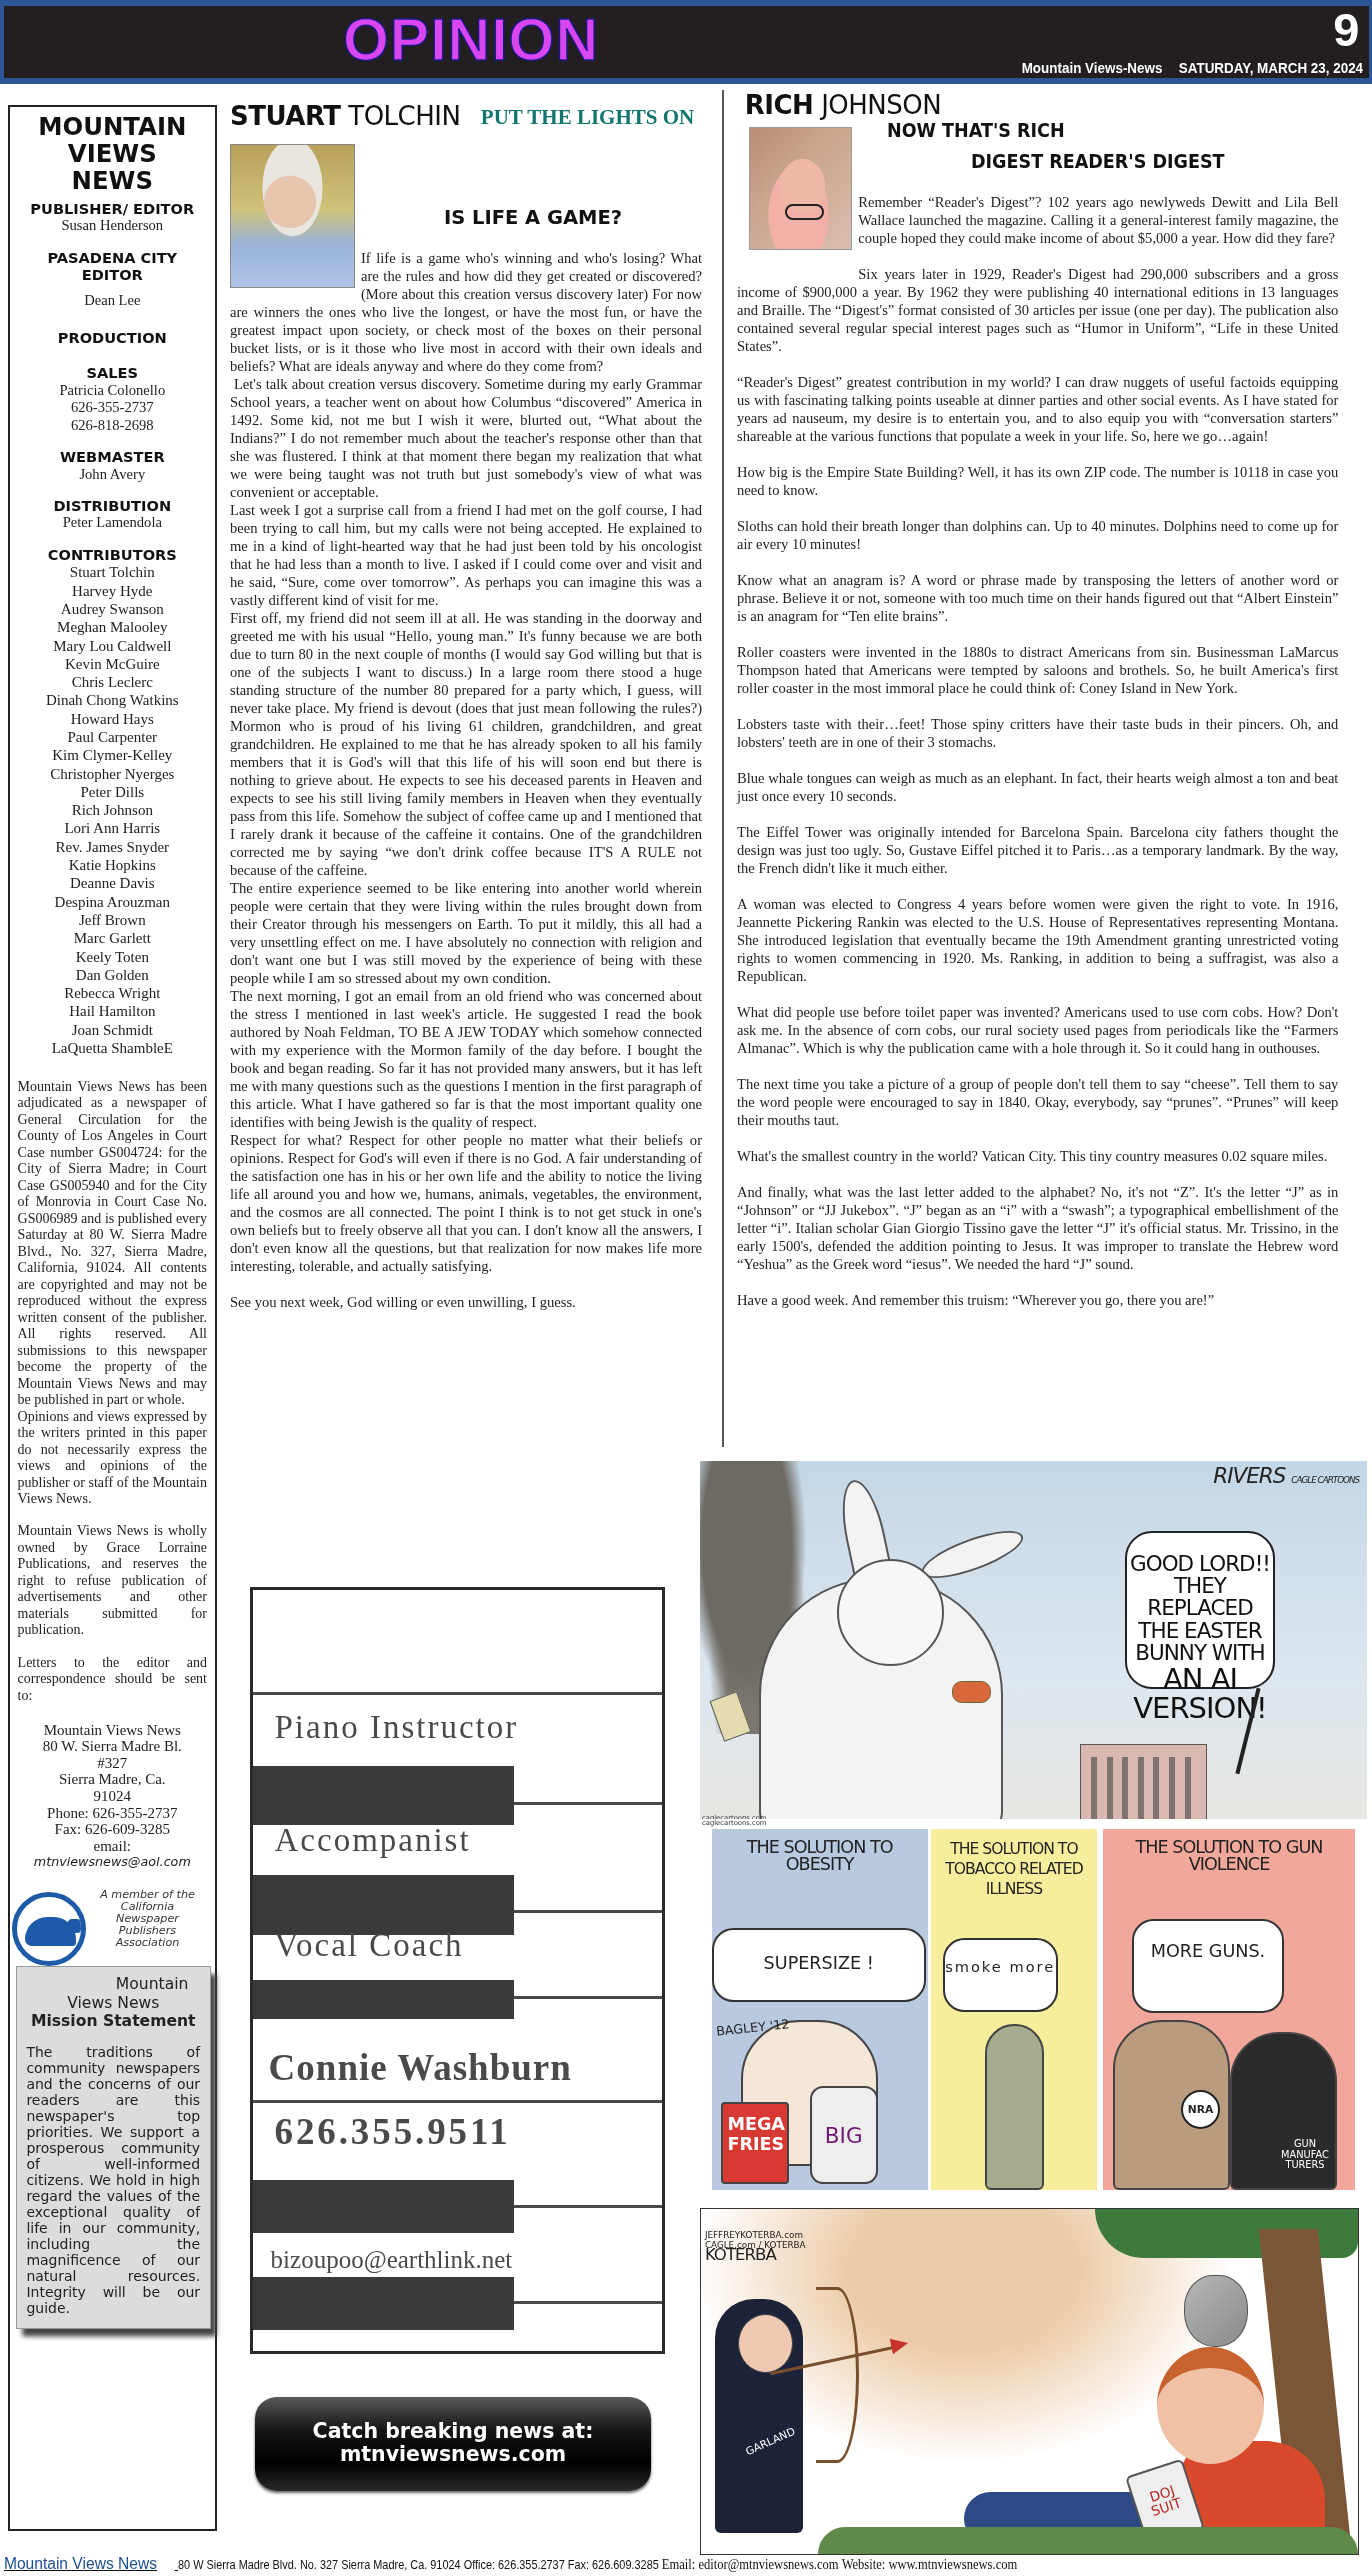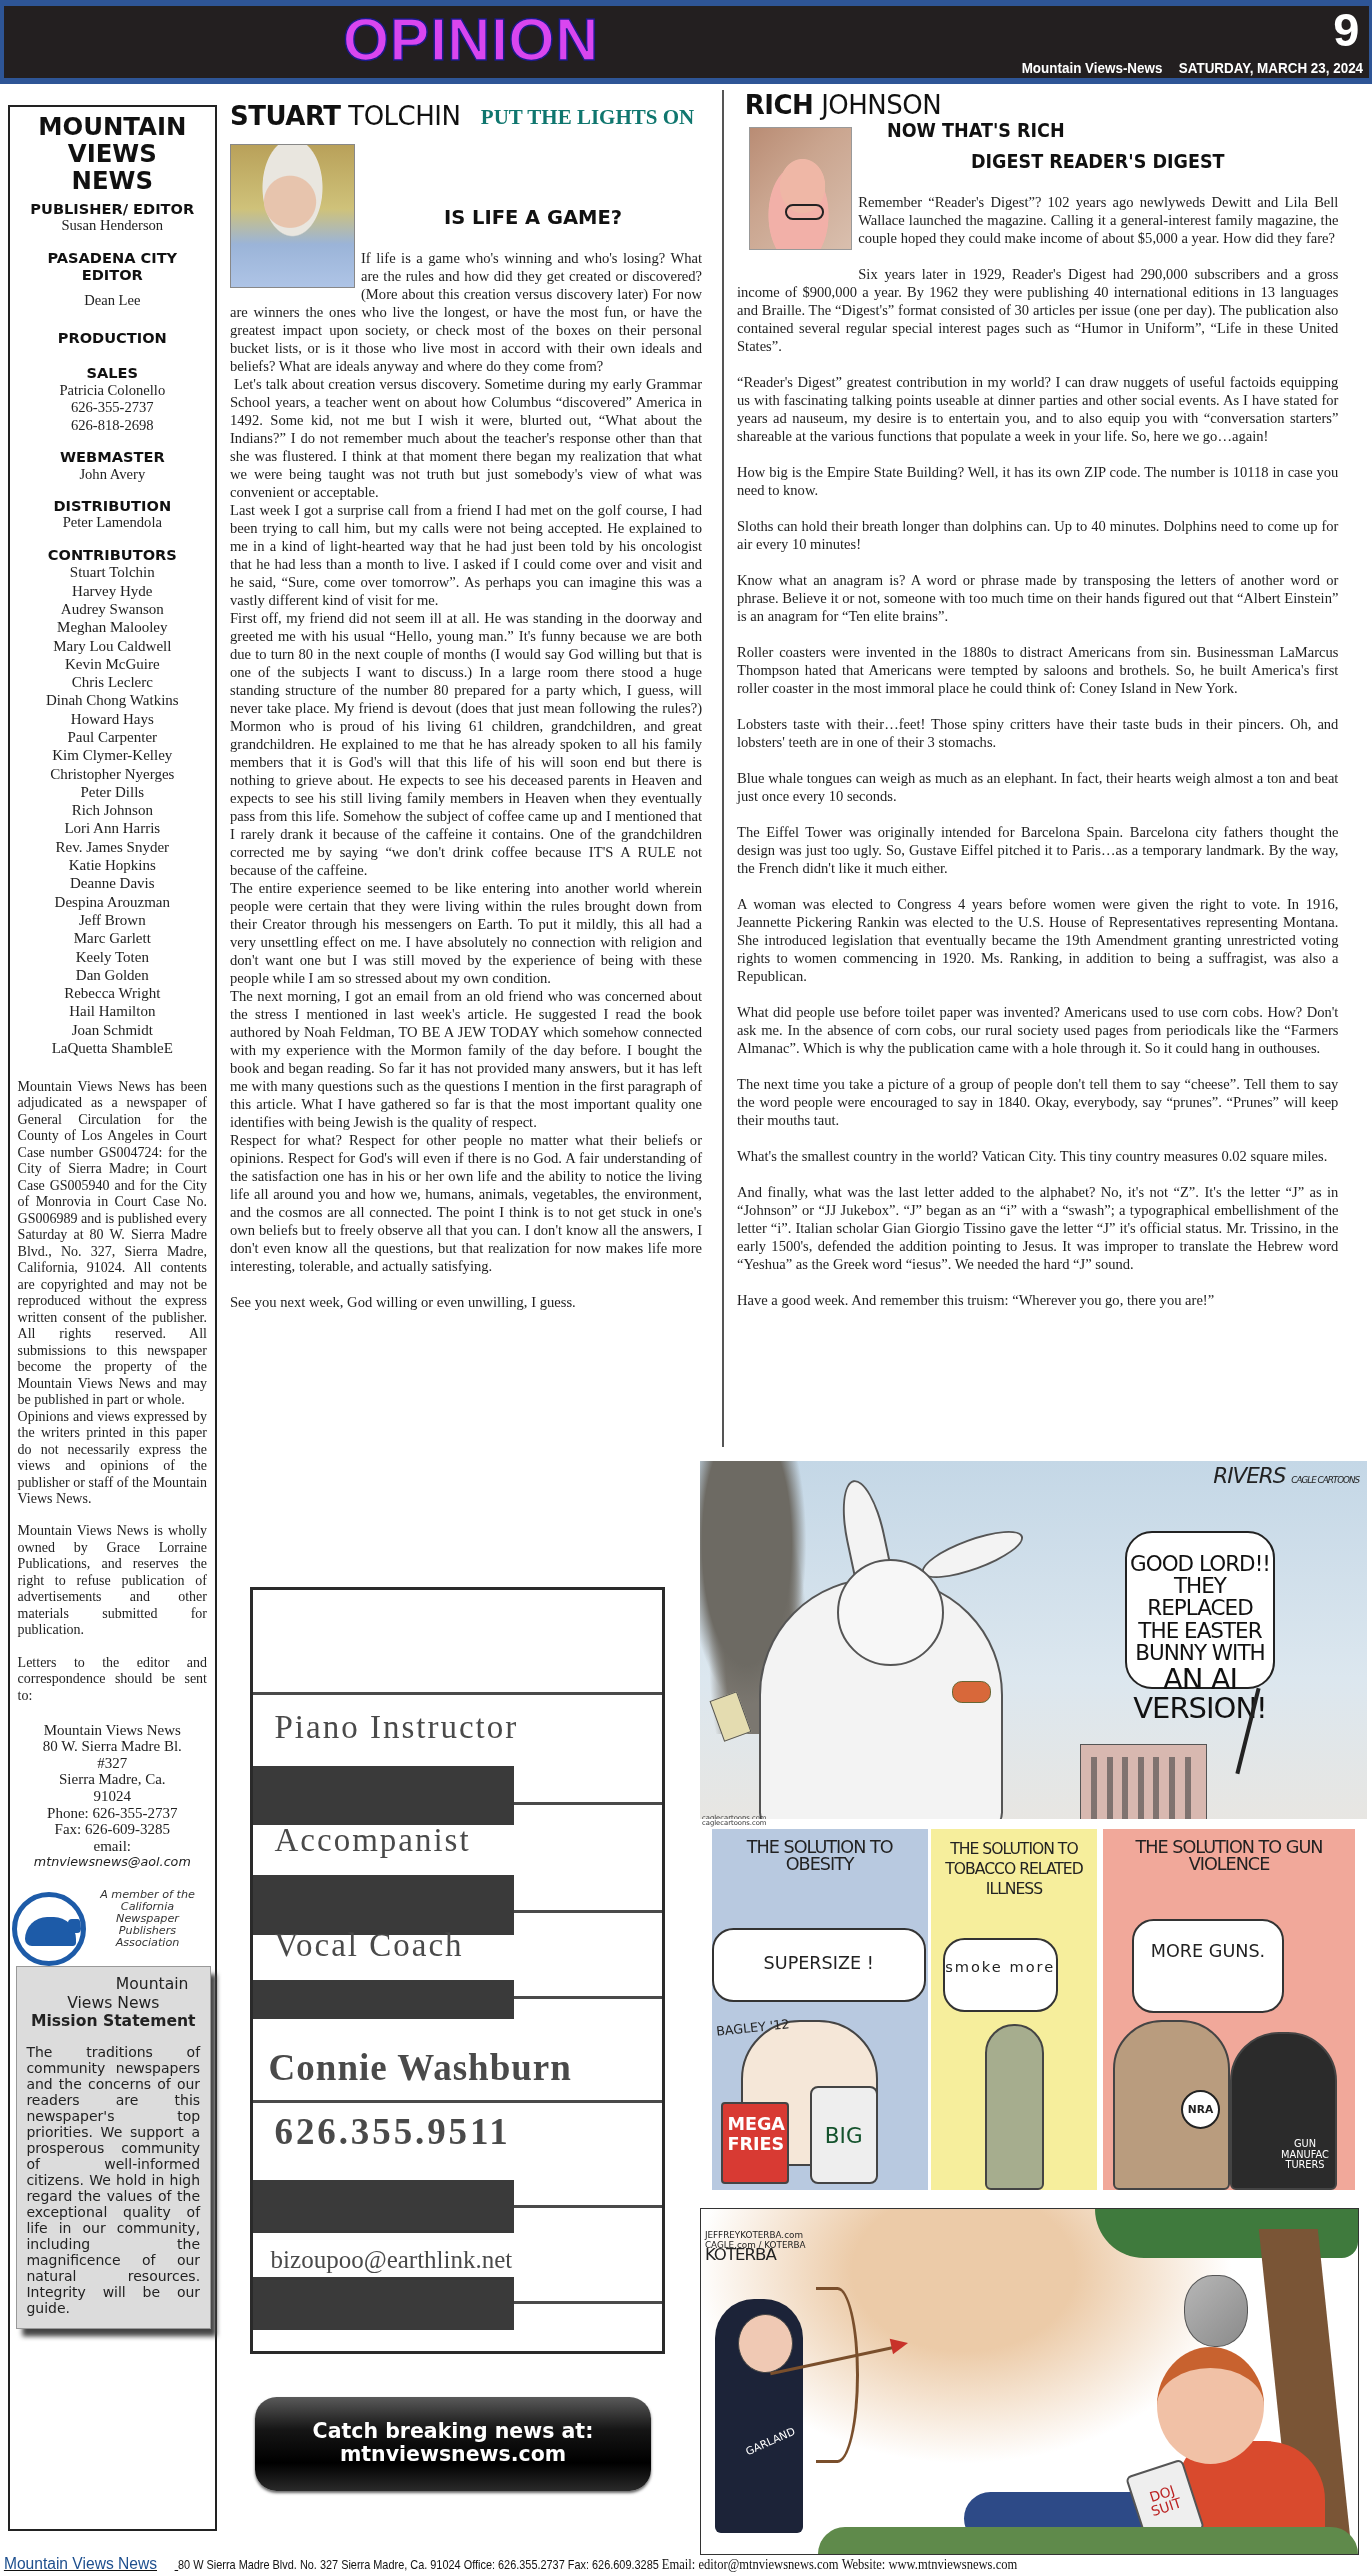--- a/index.html
+++ b/index.html
@@ -106,21 +106,21 @@
   .panel-yellow { left: 231px; width: 166px; background: #f6ee9c; }
   .panel-pink { left: 403px; width: 252px; background: #f1a89a; }
   .panel-title { position: absolute; left: 7.8px; right: 7.8px; top: 9.8px; font-family: "DejaVu Sans", sans-serif; font-size: 17.6px; line-height: 17.6px; color: #222; text-align: center; letter-spacing: -1px; }
   .panel-bubble { position: absolute; background: #fff; border: 2px solid #333; border-radius: 21.5px; text-align: center; font-family: "DejaVu Sans", sans-serif; color: #222; }
   .pb-1 { left: 0; top: 99px; width: 214px; height: 74px; font-size: 17.6px; padding-top: 23.4px; }
   .pb-2 { left: 11.7px; top: 109px; width: 115px; height: 74px; font-size: 14.6px; line-height: 15.6px; padding-top: 19.5px; letter-spacing: 2px; }
   .pb-3 { left: 29px; top: 90px; width: 152px; height: 94px; font-size: 17.6px; line-height: 19.5px; padding-top: 21.5px; }
   .figure { position: absolute; border: 2px solid #444; }
   .fig-fat { left: 29px; top: 191px; width: 137px; height: 146px; border-radius: 59px 59px 9.8px 9.8px; background: #f5e7d8; }
   .fig-fries { left: 9.8px; top: 273px; width: 68px; height: 82px; background: #d83a33; border-radius: 3.9px; color: #fff; font-family: "DejaVu Sans", sans-serif; font-weight: bold; font-size: 17.6px; line-height: 19.5px; padding: 11.7px 3.9px; }
-  .fig-cup { left: 98px; top: 257px; width: 68px; height: 98px; background: #eee; border-radius: 8px; font-family: "DejaVu Sans", sans-serif; font-size: 21.5px; color: #14532d; text-align: center; padding-top: 35px; }
+  .fig-cup { left: 98px; top: 257px; width: 68px; height: 98px; background: #eee; border-radius: 13px; font-family: "DejaVu Sans", sans-serif; font-size: 21.5px; color: #701a75; text-align: center; padding-top: 35px; }
   .fig-thin { left: 54px; top: 195px; width: 59px; height: 166px; border-radius: 29px 29px 5.9px 5.9px; background: #a6ad8e; }
   .fig-man1 { left: 9.8px; top: 191px; width: 117px; height: 170px; border-radius: 49px 49px 5.9px 5.9px; background: #b99c7e; }
   .fig-man2 { left: 127px; top: 203px; width: 107px; height: 158px; border-radius: 49px 49px 5.9px 5.9px; background: #2b2b2b; }
   .nra-badge { position: absolute; left: 78px; top: 261px; width: 39px; height: 39px; border-radius: 50%; background: #fff; border: 2px solid #222; font-family: "DejaVu Sans", sans-serif; font-size: 10.7px; font-weight: bold; line-height: 35px; text-align: center; }
   .gun-label { position: absolute; left: 172px; top: 310px; width: 60px; font-family: "DejaVu Sans", sans-serif; font-size: 9.8px; line-height: 10.7px; color: #fff; text-align: center; }
   .sig-bagley { position: absolute; left: 3.9px; top: 191px; font-family: "DejaVu Sans", sans-serif; font-size: 12.7px; color: #222; transform: rotate(-6deg); }
 
   .cartoon-koterba { left: 700px; top: 2208px; width: 659px; height: 347px; border: 1.5px solid #333; background: radial-gradient(ellipse at 40% 18%, #eccba8 0 20%, #fff 48%); }
   .sig-koterba { left: 3.9px; top: 3.9px; font-size: 8.8px; line-height: 9.8px; text-align: left; margin-top: 18px; }
   .sig-koterba b { font-size: 16.6px; font-weight: normal; letter-spacing: -1px; }

